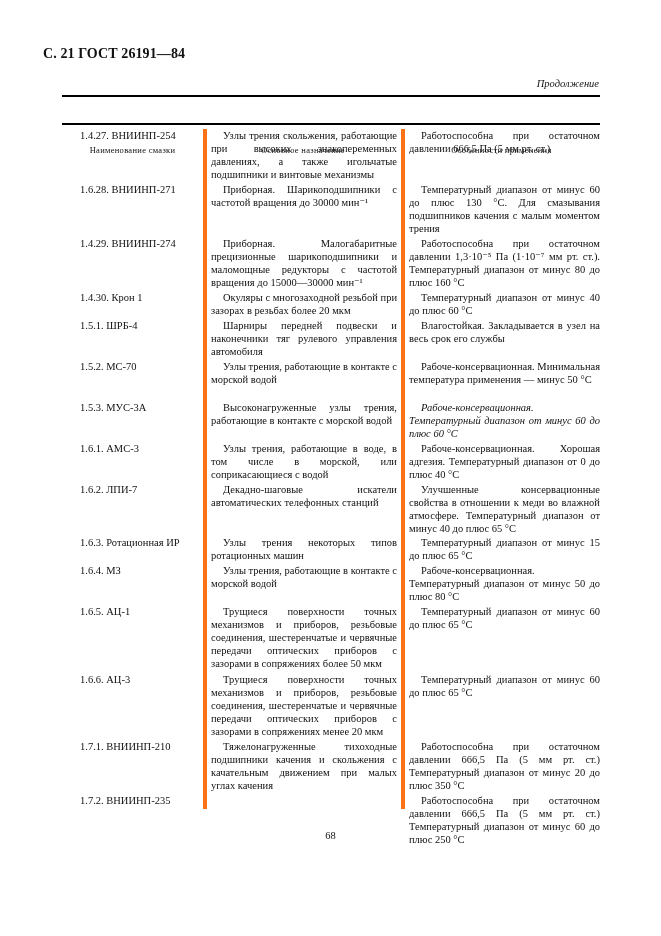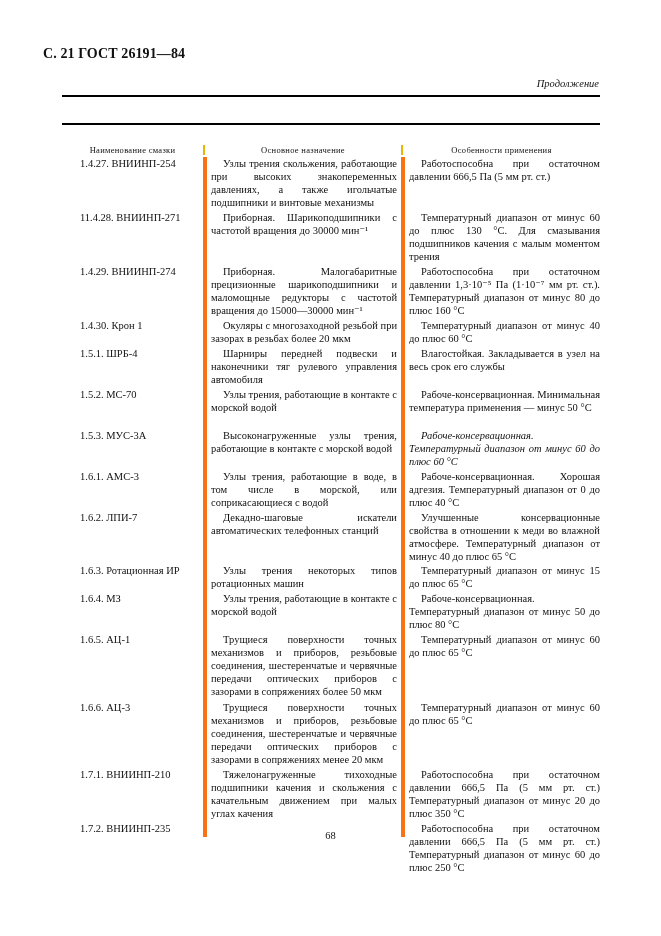--- a/index.html
+++ b/index.html
@@ -4,21 +4,21 @@
 <style>
   html, body { margin: 0; padding: 0; background: #ffffff; }
   body { width: 661px; height: 936px; position: relative; overflow: hidden;
          font-family: "Liberation Serif", "DejaVu Serif", serif; color: #111; }
   .page-header { position: absolute; left: 43px; top: 46px; font-weight: bold; font-size: 14px; letter-spacing: 0.1px; }
   .continuation { position: absolute; right: 62px; top: 78px; font-style: italic; font-size: 10.5px; }
   .table { position: absolute; left: 62px; top: 95px; width: 538px; }
   .thead { display: grid; grid-template-columns: 141px 198px 199px; border-top: 2px solid #000; border-bottom: 2px solid #000; height: 26px; }
   .thead div { font-size: 8.5px; letter-spacing: 0.3px; display: flex; align-items: center; justify-content: center; margin-top: 48px; }
   .thead div + div { border-left: 2px solid #eab308; }
-  .tbody { display: grid; grid-template-columns: 141px 198px 199px; position: relative; padding-top: 32px; height: 680px; }
+  .tbody { display: grid; grid-template-columns: 141px 198px 199px; position: relative; padding-top: 4px; height: 680px; }
   .col { position: relative; }
   .col + .col { border-left: 4px solid #f97316; }
   .col1 .cell { padding-left: 18px; }
   .cell { position: absolute; left: 0; right: 0; font-size: 10.5px; line-height: 13px; }
   .col2 .cell { padding: 0 4px 0 4px; text-align: justify; }
   .col3 .cell { padding: 0 0 0 4px; text-align: justify; }
   .cell .ind { display: inline-block; width: 12px; }
   .page-num { position: absolute; left: 0; width: 661px; top: 830px; text-align: center; font-size: 10.5px; }
 </style>
 </head>
@@ -29,21 +29,21 @@
 
 <div class="table">
   <div class="thead">
     <div>Наименование смазки</div>
     <div>Основное назначение</div>
     <div>Особенности применения</div>
   </div>
   <div class="tbody">
     <div class="col col1" id="col-name">
         <div class="cell" style="top: 0px;"><span>1.4.27. ВНИИНП-254</span></div>
-        <div class="cell" style="top: 54px;"><span>11.4.28. ВНИИНП-271</span></div>
+        <div class="cell" style="top: 54px;"><span>1.6.28. ВНИИНП-271</span></div>
         <div class="cell" style="top: 108px;"><span>1.4.29. ВНИИНП-274</span></div>
         <div class="cell" style="top: 162px;"><span>1.4.30. Крон 1</span></div>
         <div class="cell" style="top: 190px;"><span>1.5.1. ШРБ-4</span></div>
         <div class="cell" style="top: 231px;"><span>1.5.2. МС-70</span></div>
         <div class="cell" style="top: 272px;"><span>1.5.3. МУС-3А</span></div>
         <div class="cell" style="top: 313px;"><span>1.6.1. АМС-3</span></div>
         <div class="cell" style="top: 354px;"><span>1.6.2. ЛПИ-7</span></div>
         <div class="cell" style="top: 407px;"><span>1.6.3. Ротационная ИР</span></div>
         <div class="cell" style="top: 435px;"><span>1.6.4. МЗ</span></div>
         <div class="cell" style="top: 476px;"><span>1.6.5. АЦ-1</span></div>

